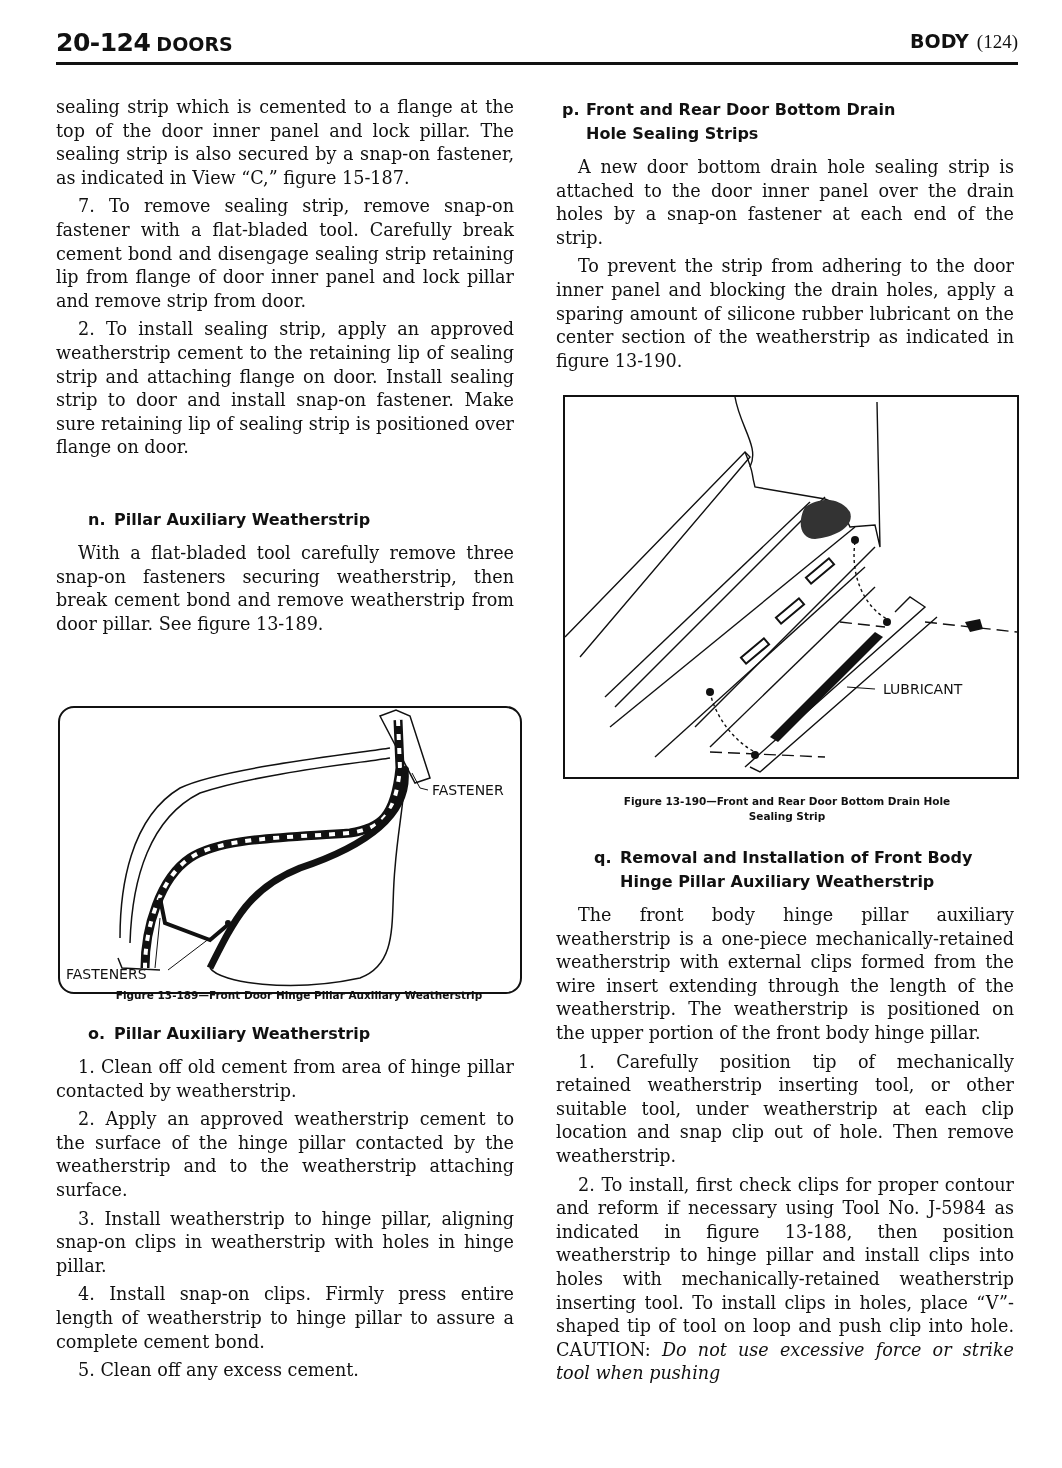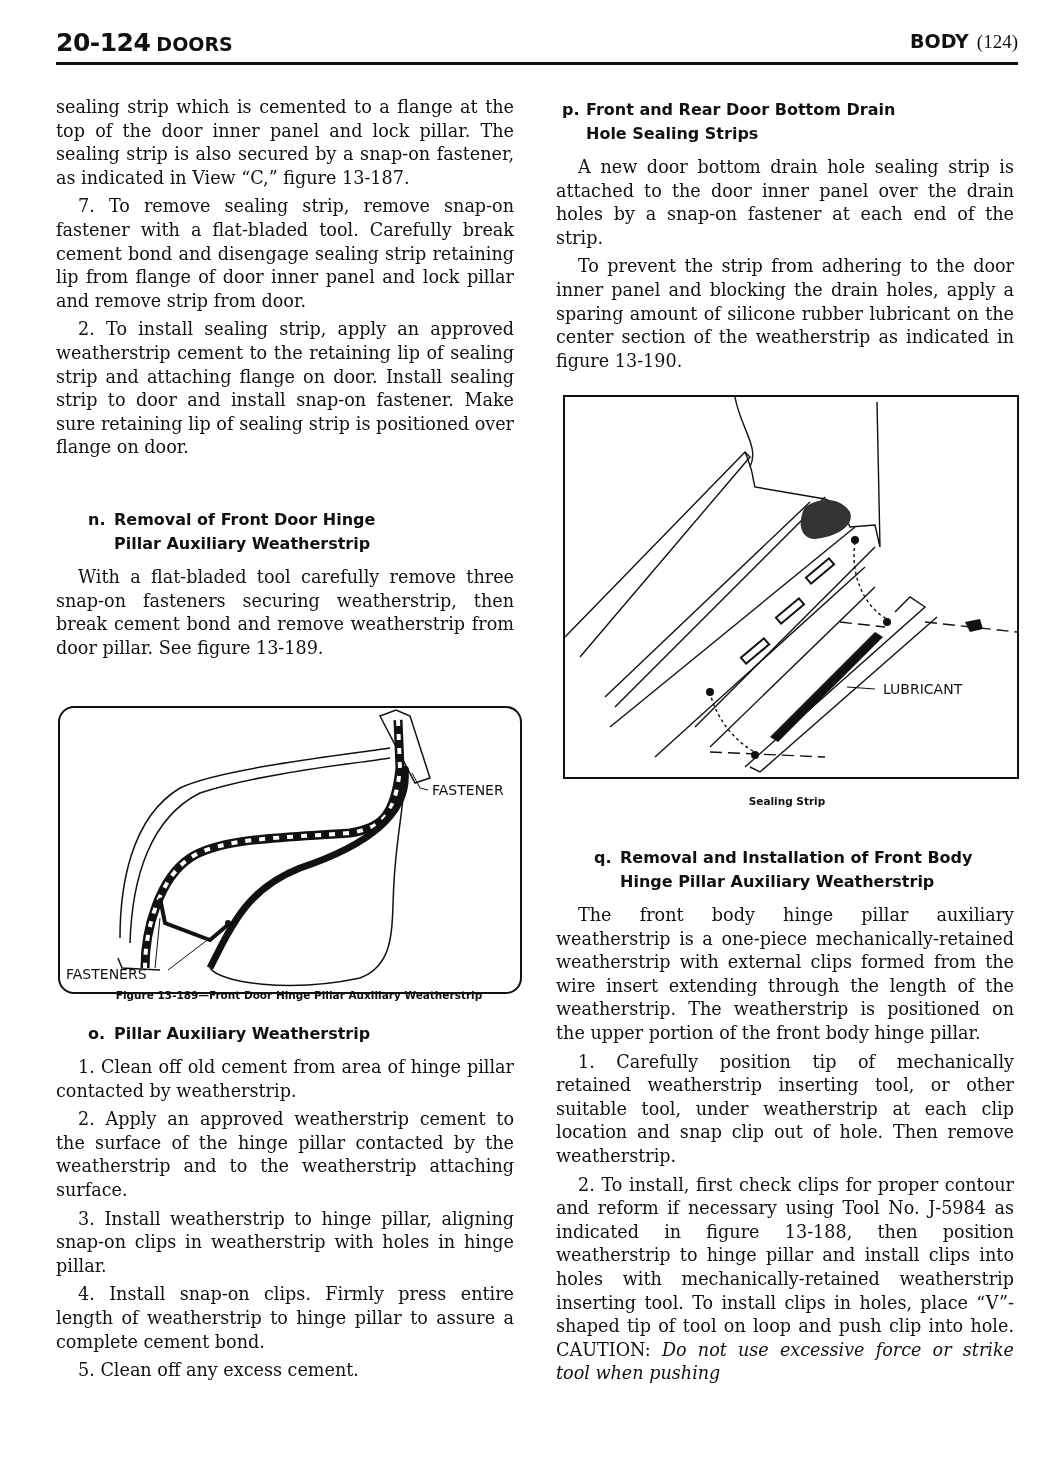--- a/index.html
+++ b/index.html
@@ -31,29 +31,28 @@
   <div class="hdr-left">
     <span class="hdr-num">20-124</span><span class="hdr-sec">DOORS</span>
   </div>
   <div class="hdr-right">
     <span class="hdr-body">BODY</span><span class="hdr-pg">(124)</span>
   </div>
 </div>
 <div class="hdr-rule"></div>
 
 <div class="col" style="left:56px; top:96px;">
-  <p>sealing strip which is cemented to a flange at the top of the door inner panel and lock pillar. The sealing strip is also secured by a snap-on fastener, as indicated in View “C,” figure 13-187.</p>
+  <p>sealing strip which is cemented to a flange at the top of the door inner panel and lock pillar. The sealing strip is also secured by a snap-on fastener, as indicated in View “C,” figure 15-187.</p>
   <p class="ind">7. To remove sealing strip, remove snap-on fastener with a flat-bladed tool. Carefully break cement bond and disengage sealing strip retaining lip from flange of door inner panel and lock pillar and remove strip from door.</p>
   <p class="ind">2. To install sealing strip, apply an approved weatherstrip cement to the retaining lip of sealing strip and attaching flange on door. Install sealing strip to door and install snap-on fastener. Make sure retaining lip of sealing strip is positioned over flange on door.</p>
 </div>
 
 <div class="col" style="left:56px; top:508px;">
   <div class="head">
     <span class="lt">n.</span>
-    <div>Removal of Front Door Hinge</div>
     <div>Pillar Auxiliary Weatherstrip</div>
   </div>
   <p class="ind">With a flat-bladed tool carefully remove three snap-on fasteners securing weatherstrip, then break cement bond and remove weatherstrip from door pillar. See figure 13-189.</p>
 </div>
 
 <div class="fig" style="left:58px; top:706px; width:460px; height:284px;border-radius:16px;">
   <svg width="460" height="284" viewBox="0 0 460 284">
     <g fill="none" stroke="#111" stroke-width="1.5">
       <path d="M60 230 C60 180 70 110 120 80 C160 60 300 45 330 40"></path>
       <path d="M70 235 C72 170 90 110 140 85 C200 65 300 55 330 50"></path>
@@ -137,20 +136,21 @@
       <circle cx="322" cy="225" r="4"></circle>
       <circle cx="190" cy="358" r="4"></circle>
       <path d="M400 225 L415 222 L418 232 L405 235 Z"></path>
     </g>
     <path d="M282 290 L310 292" stroke="#111" stroke-width="1.2"></path>
   </svg>
   <span class="lbl" style="left:318px; top:284px;">LUBRICANT</span>
 </div>
 
 <div class="cap" style="position:absolute; left:556px; top:794px; width:462px;">
+  <div>Figure 13-190—Front and Rear Door Bottom Drain Hole</div>
   <div>Sealing Strip</div>
 </div>
 
 <div class="col" style="left:556px; top:846px;">
   <div class="head" style="padding-left:64px;">
     <span class="lt" style="left:38px;">q.</span>
     <div>Removal and Installation of Front Body</div>
     <div>Hinge Pillar Auxiliary Weatherstrip</div>
   </div>
   <p class="ind">The front body hinge pillar auxiliary weatherstrip is a one-piece mechanically-retained weatherstrip with external clips formed from the wire insert extending through the length of the weatherstrip. The weatherstrip is positioned on the upper portion of the front body hinge pillar.</p>

